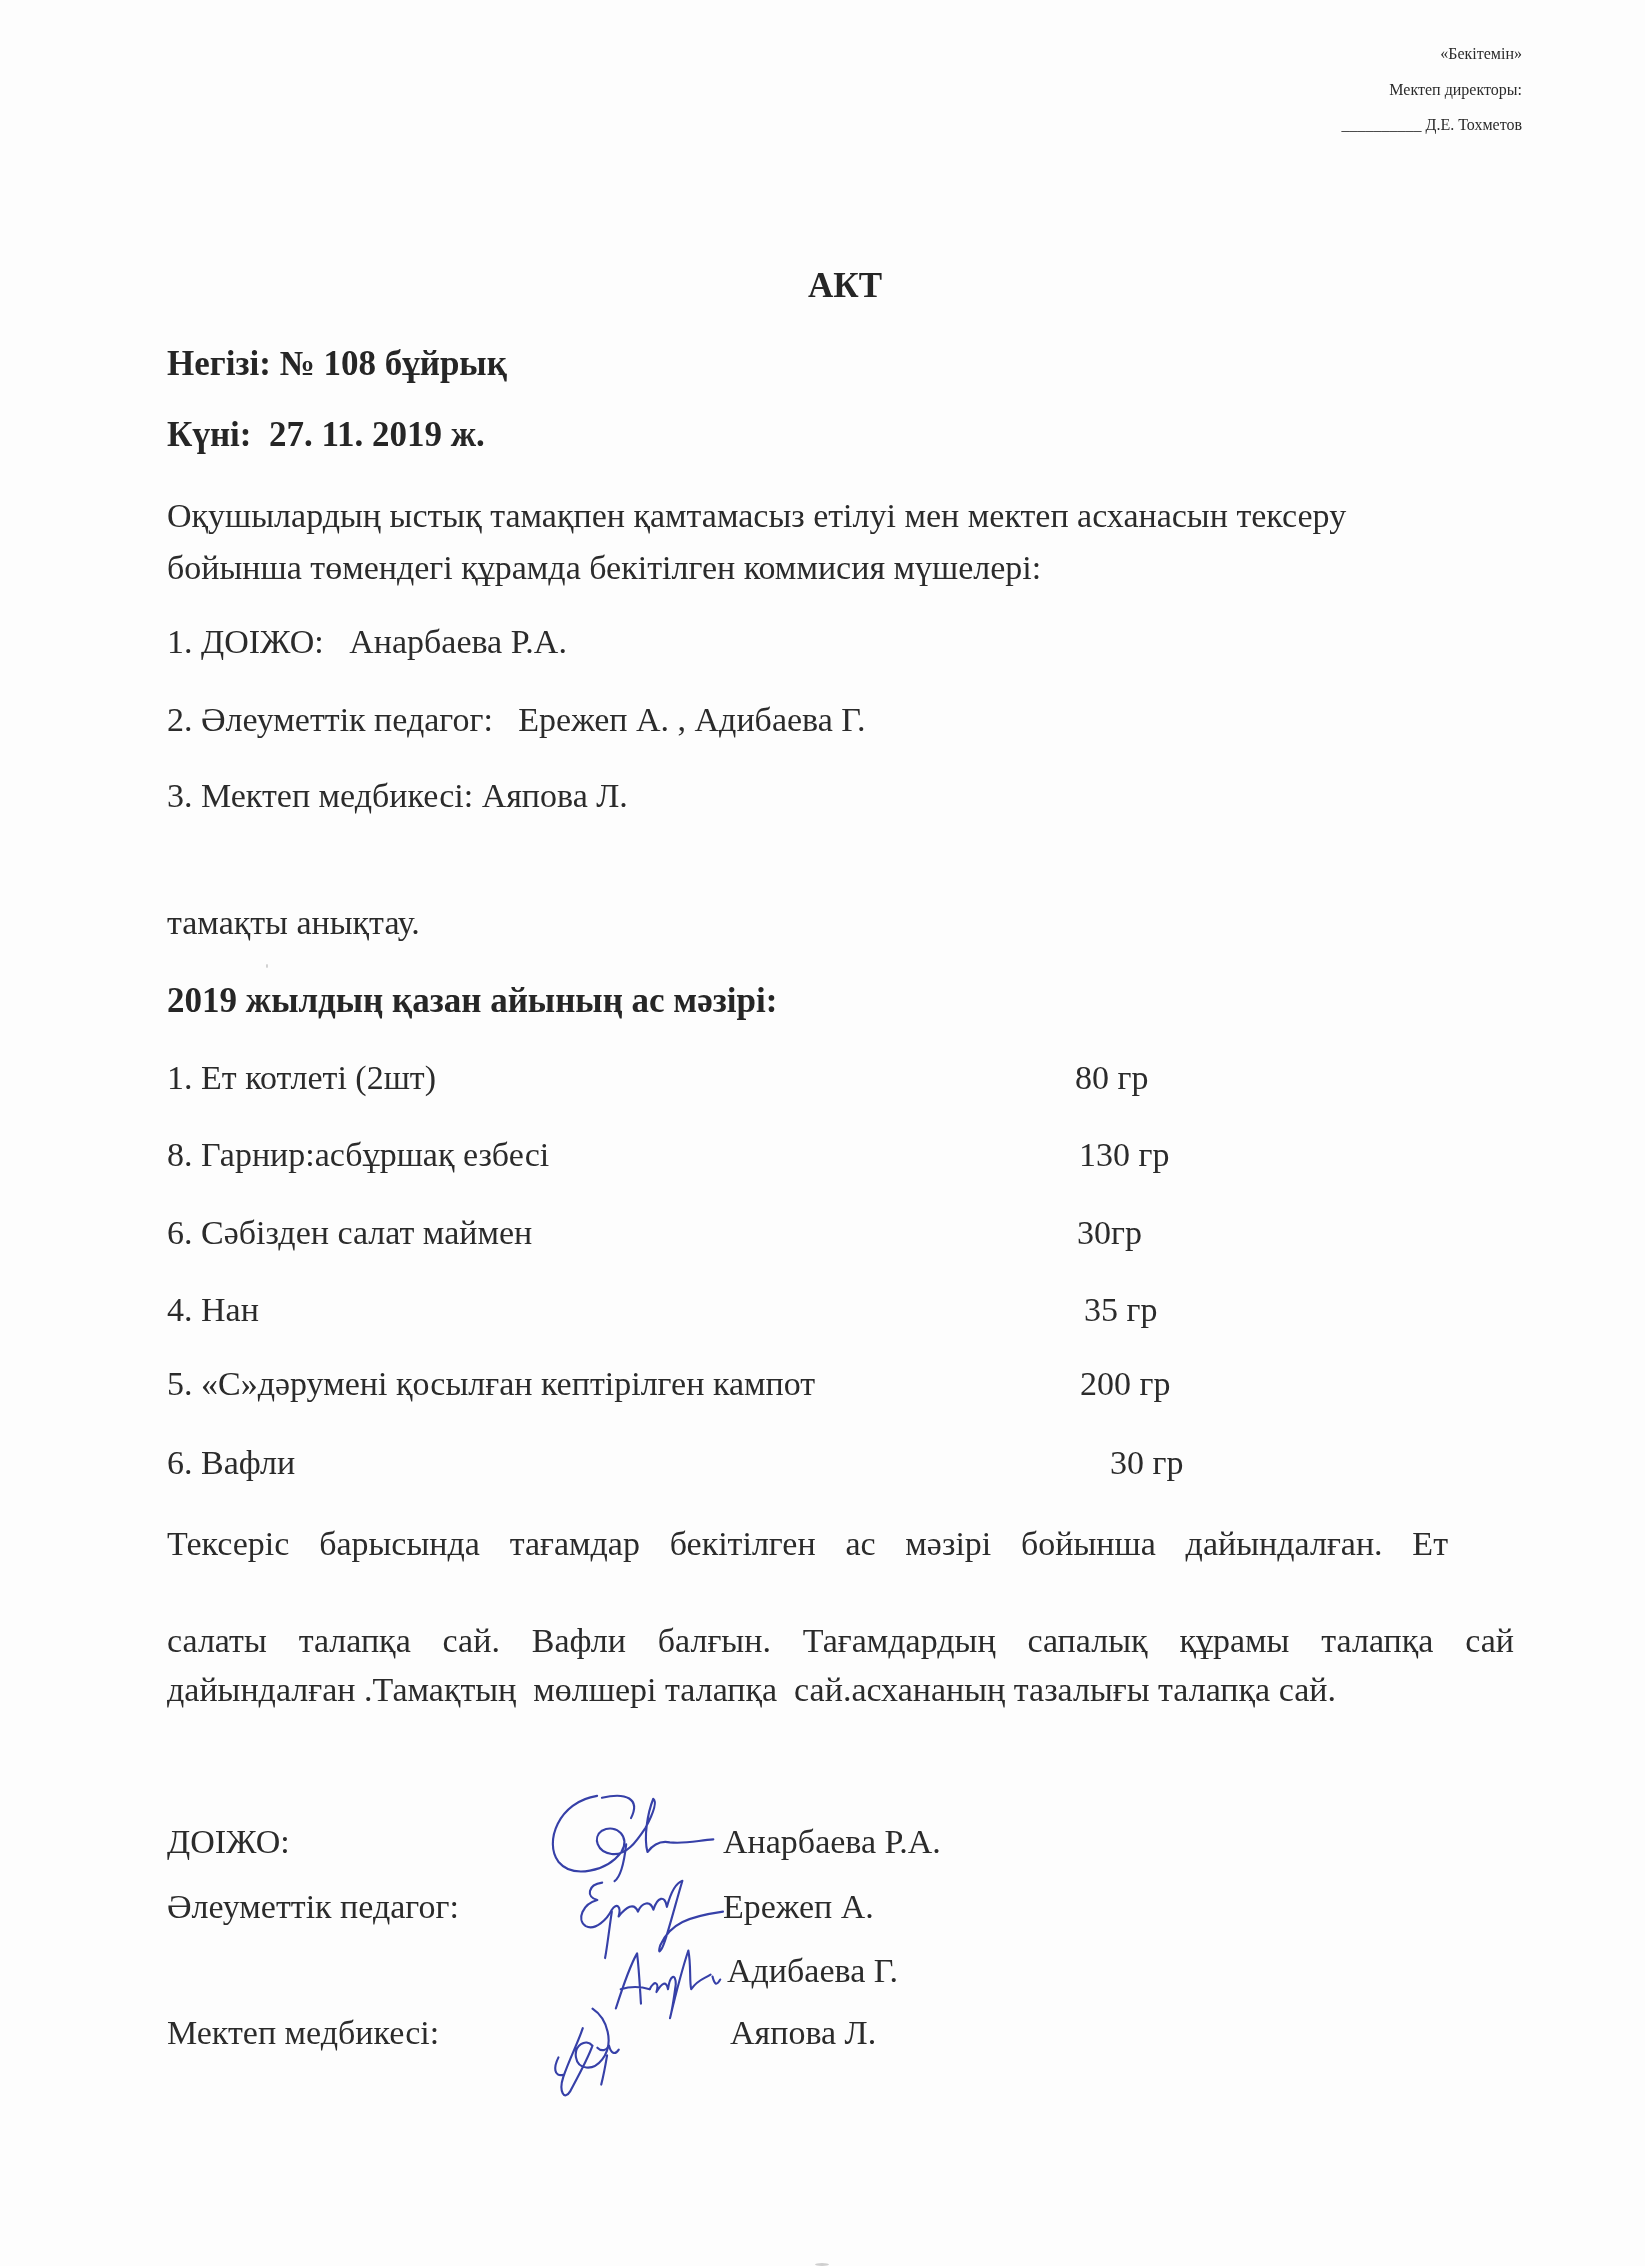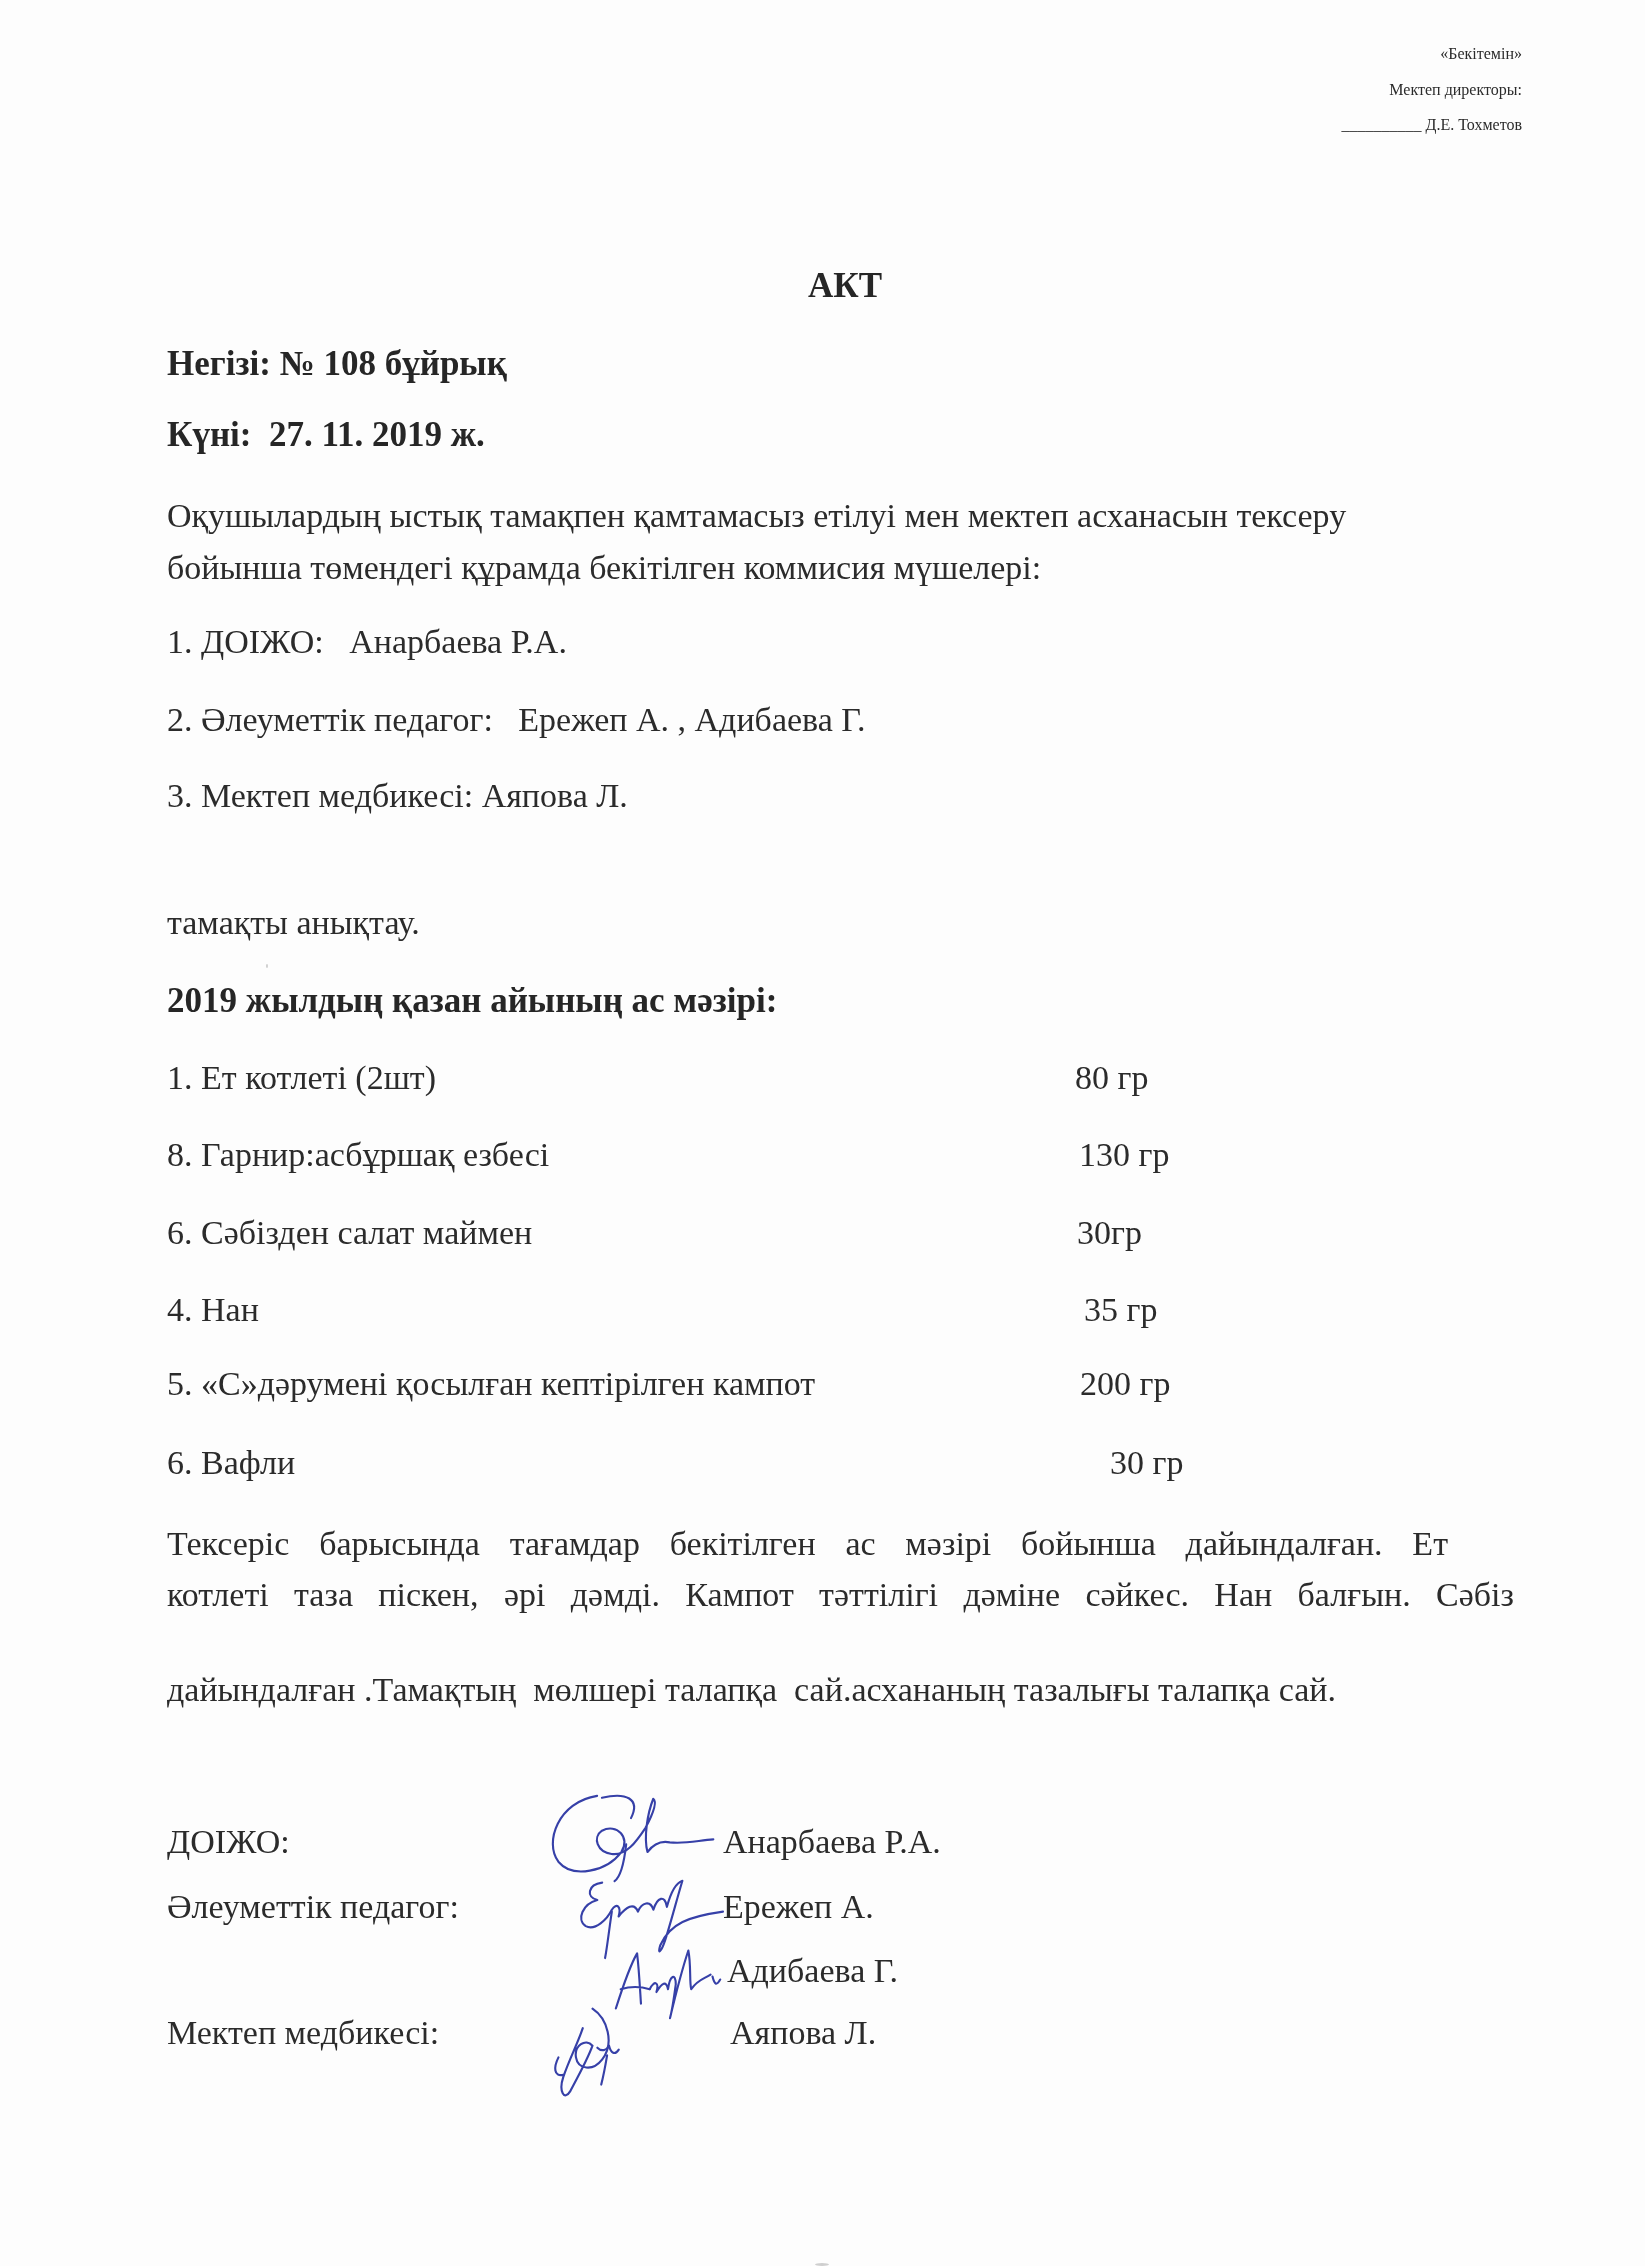--- a/index.html
+++ b/index.html
@@ -58,21 +58,21 @@
     <div class="ln t qty" style="top:1293px; left:1084px;">35 гр</div>
 
     <div class="ln t" style="top:1367px; left:167px;">5. «С»дәрумені қосылған кептірілген кампот</div>
     <div class="ln t qty" style="top:1367px; left:1080px;">200 гр</div>
 
     <div class="ln t" style="top:1446px; left:167px;">6. Вафли</div>
     <div class="ln t qty" style="top:1446px; left:1078px;margin-left:32px;">30 гр</div>
   </div>
 
   <div class="ln t just" style="top:1527px; left:167px; width:1281px;">Тексеріс барысында тағамдар бекітілген ас мәзірі бойынша дайындалған. Ет</div>
-  <div class="ln t just" style="top:1578px; left:167px;">котлеті таза піскен, әрі дәмді. Кампот   тәттілігі  дәміне сәйкес. Нан  балғын. Сәбіз</div>
+  <div class="ln t just" style="top:1624px; left:167px;">салаты  талапқа сай.  Вафли балғын. Тағамдардың  сапалық  құрамы  талапқа  сай</div>
   <div class="ln t" style="top:1673px; left:167px;">дайындалған .Тамақтың  мөлшері талапқа  сай.асхананың тазалығы талапқа сай.</div>
 
   <div>
     <div class="ln t" style="top:1825px; left:167px;">ДОІЖО:</div>
     <div class="ln t" style="top:1825px; left:723px;">Анарбаева Р.А.</div>
 
     <div class="ln t" style="top:1890px; left:167px;">Әлеуметтік педагог:</div>
     <div class="ln t" style="top:1890px; left:723px;">Ережеп А.</div>
 
     <div class="ln t" style="top:1954px; left:727px;">Адибаева Г.</div>

